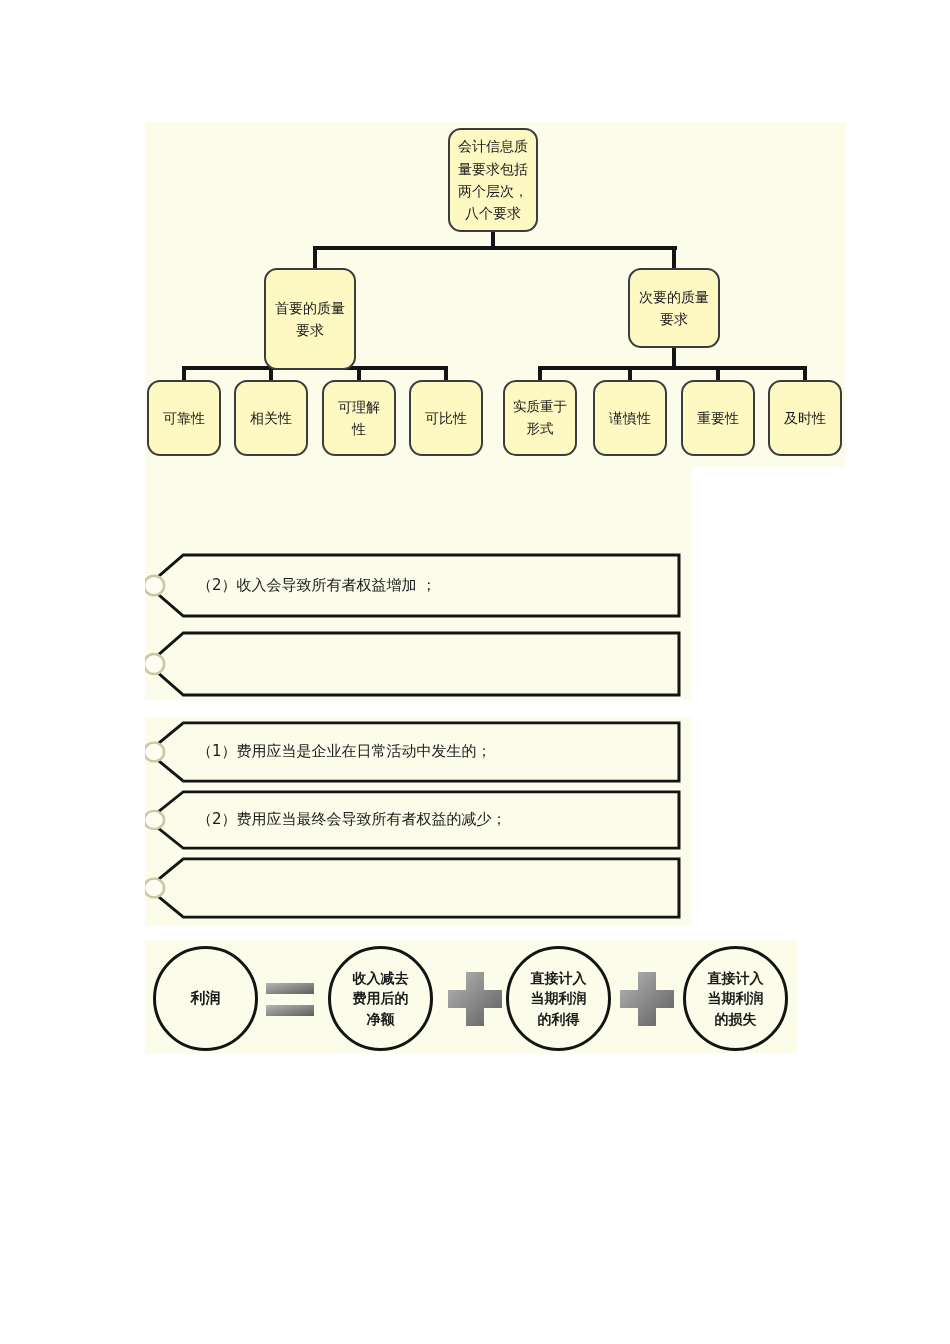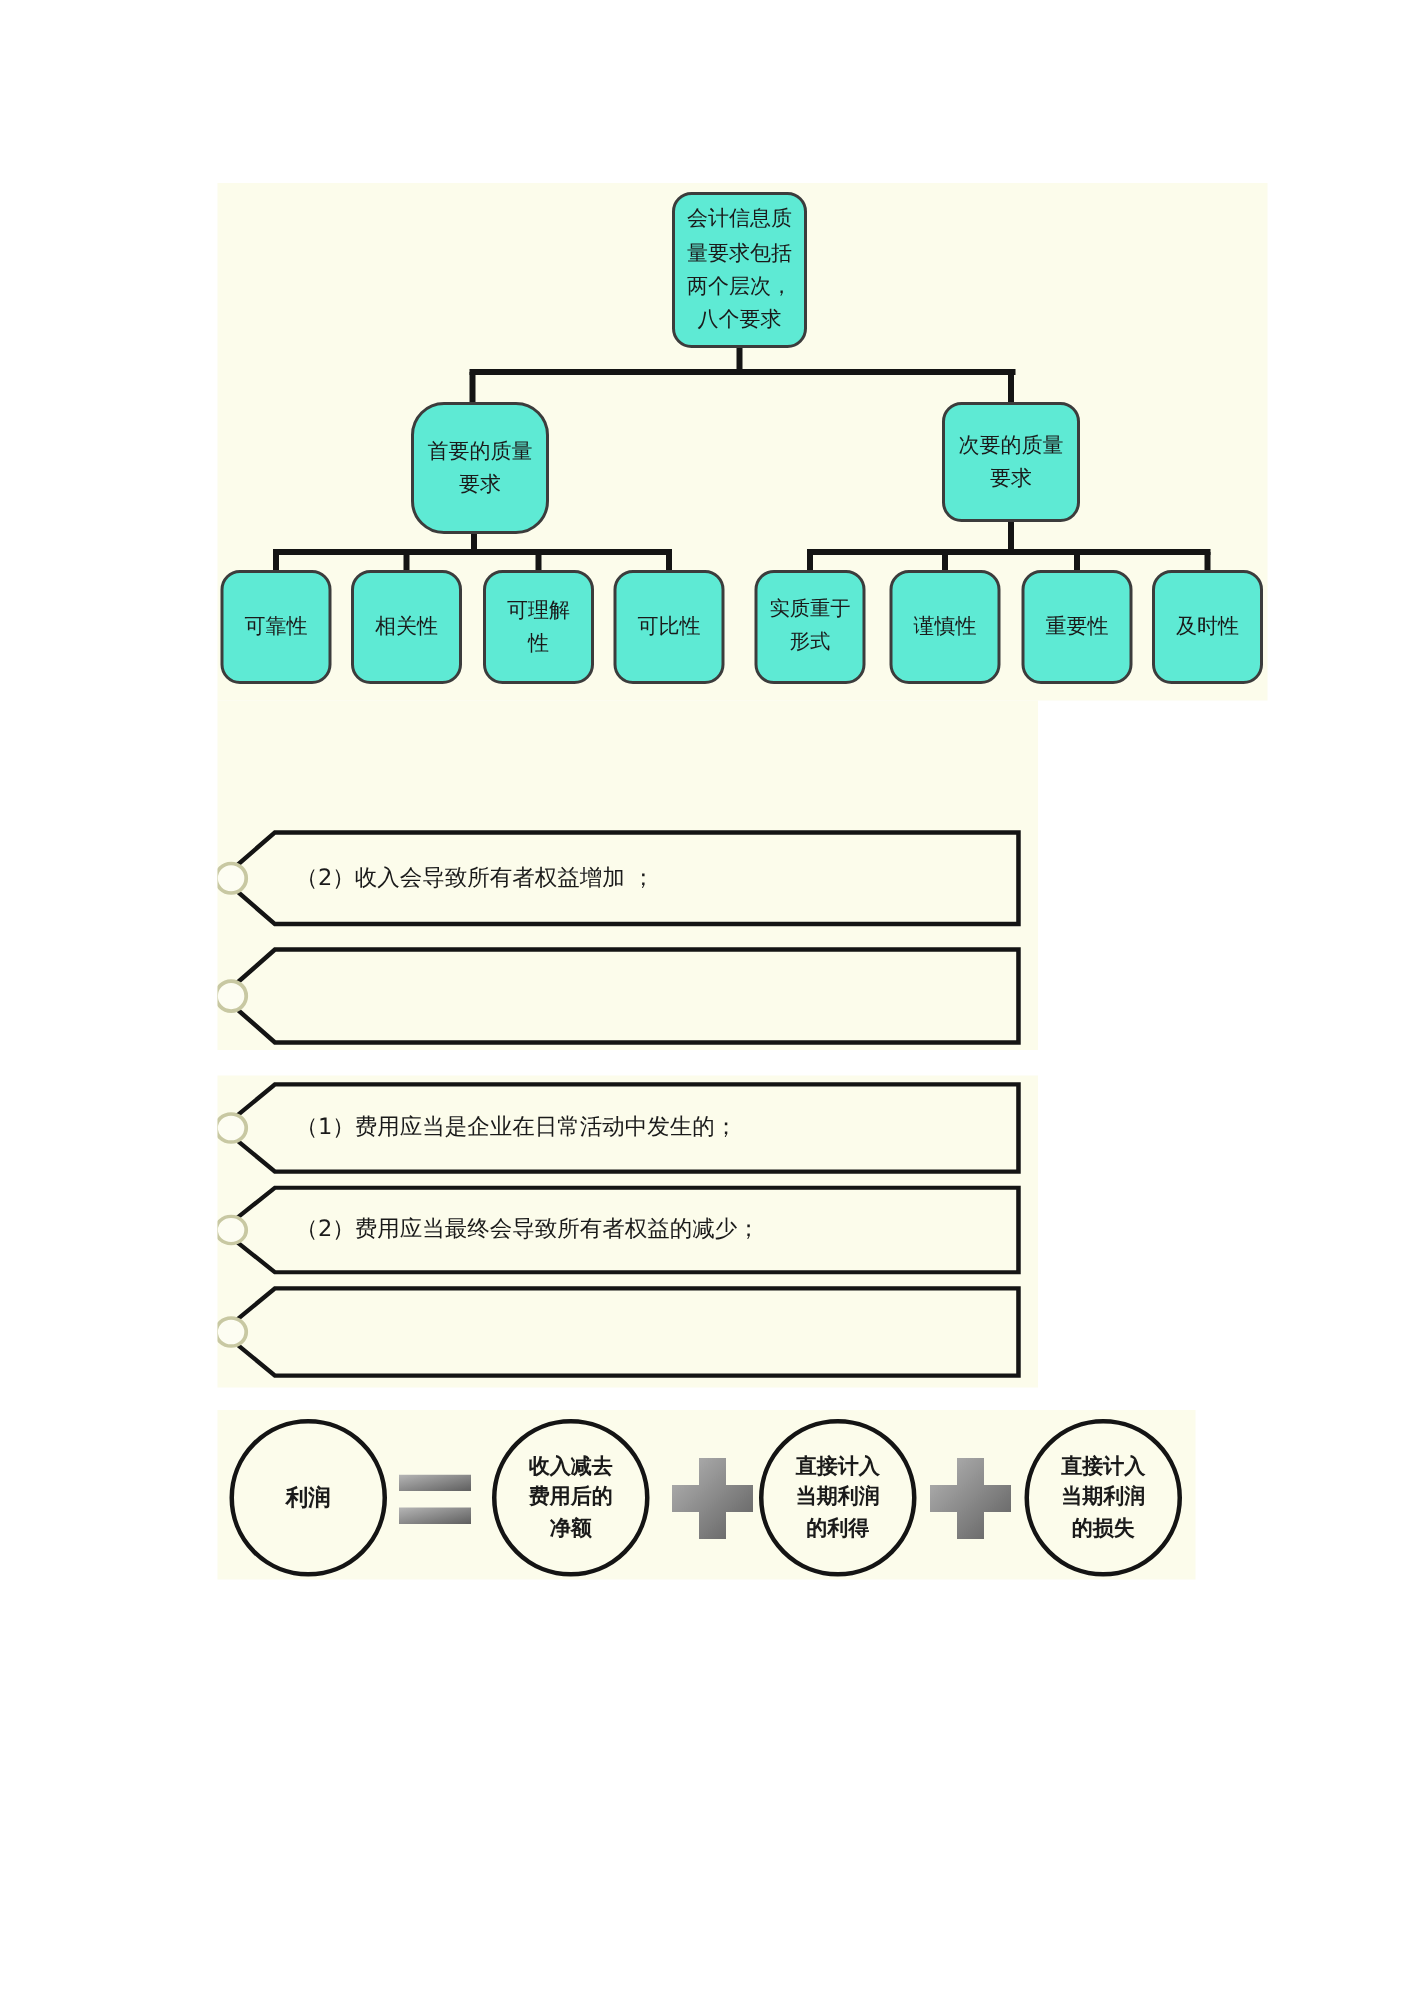--- a/index.html
+++ b/index.html
@@ -2,21 +2,21 @@
 <html><head>
 <meta charset="utf-8">
 <style>
   html,body{margin:0;padding:0;background:#ffffff;}
   body{font-family:"DejaVu Sans",sans-serif;color:#1a1a1a;}
   #page{position:relative;width:950px;height:1344px;background:#ffffff;overflow:hidden;}
 
   .panel{position:absolute;background:#fcfceb;}
 
   
-  .node{position:absolute;background:#5eead4;border:2px solid #3c3c3c;border-radius:13px;
+  .node{position:absolute;background:#fef9c3;border:2px solid #3c3c3c;border-radius:13px;
         display:flex;align-items:center;justify-content:center;text-align:center;
         font-size:14px;line-height:1.6;box-sizing:border-box;}
   .node span{display:block;}
   .conn{position:absolute;background:#141414;}
 
   
   .tag{position:absolute;left:145px;width:537px;}
   .tag svg{position:absolute;left:0;top:0;width:100%;height:100%;}
   .tag polygon{fill:#fcfceb;stroke:#141414;stroke-width:3;}
   .tag circle{fill:#fdfdf2;stroke:#c8c8a2;stroke-width:2.5;}
@@ -56,21 +56,21 @@
   <div class="conn" style="left:538px;top:366px;width:269px;height:4px;"></div>
   <div class="conn" style="left:538px;top:368px;width:4px;height:14px;"></div>
   <div class="conn" style="left:628px;top:368px;width:4px;height:14px;"></div>
   <div class="conn" style="left:716px;top:368px;width:4px;height:14px;"></div>
   <div class="conn" style="left:803px;top:368px;width:4px;height:14px;"></div>
 
   <div class="node" style="left:448px;top:128px;width:90px;height:104px;padding:4px 7px;">
     <span>会计信息质量要求包括两个层次，八个要求</span>
   </div>
 
-  <div class="node" style="left:274px;top:268px;width:92px;height:88px;padding:4px 9px;border-radius:22px;">
+  <div class="node" style="left:264px;top:268px;width:92px;height:102px;padding:4px 9px;">
     <span>首要的质量要求</span>
   </div>
   <div class="node" style="left:628px;top:268px;width:92px;height:80px;padding:4px 9px;">
     <span>次要的质量要求</span>
   </div>
 
   <div class="node" style="left:147px;top:380px;width:74px;height:76px;padding:2px 10px;">
     <span>可靠性</span>
   </div>
   <div class="node" style="left:234px;top:380px;width:74px;height:76px;padding:2px 10px;">

